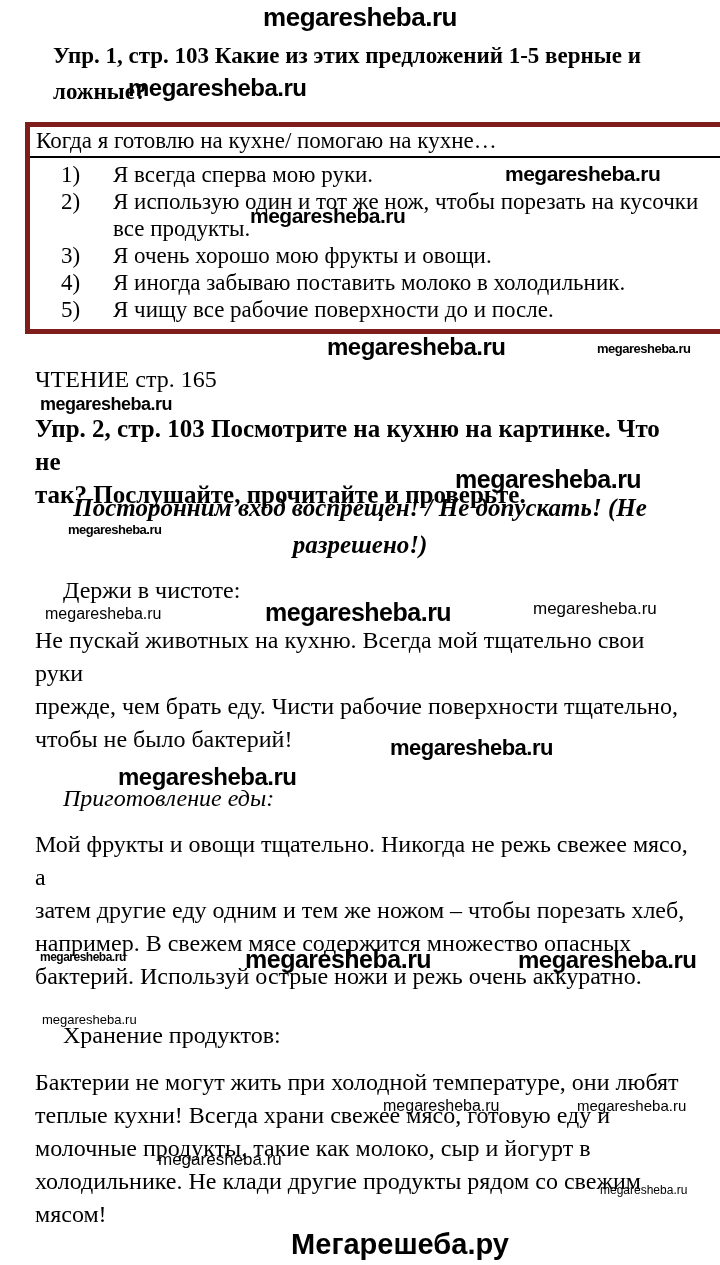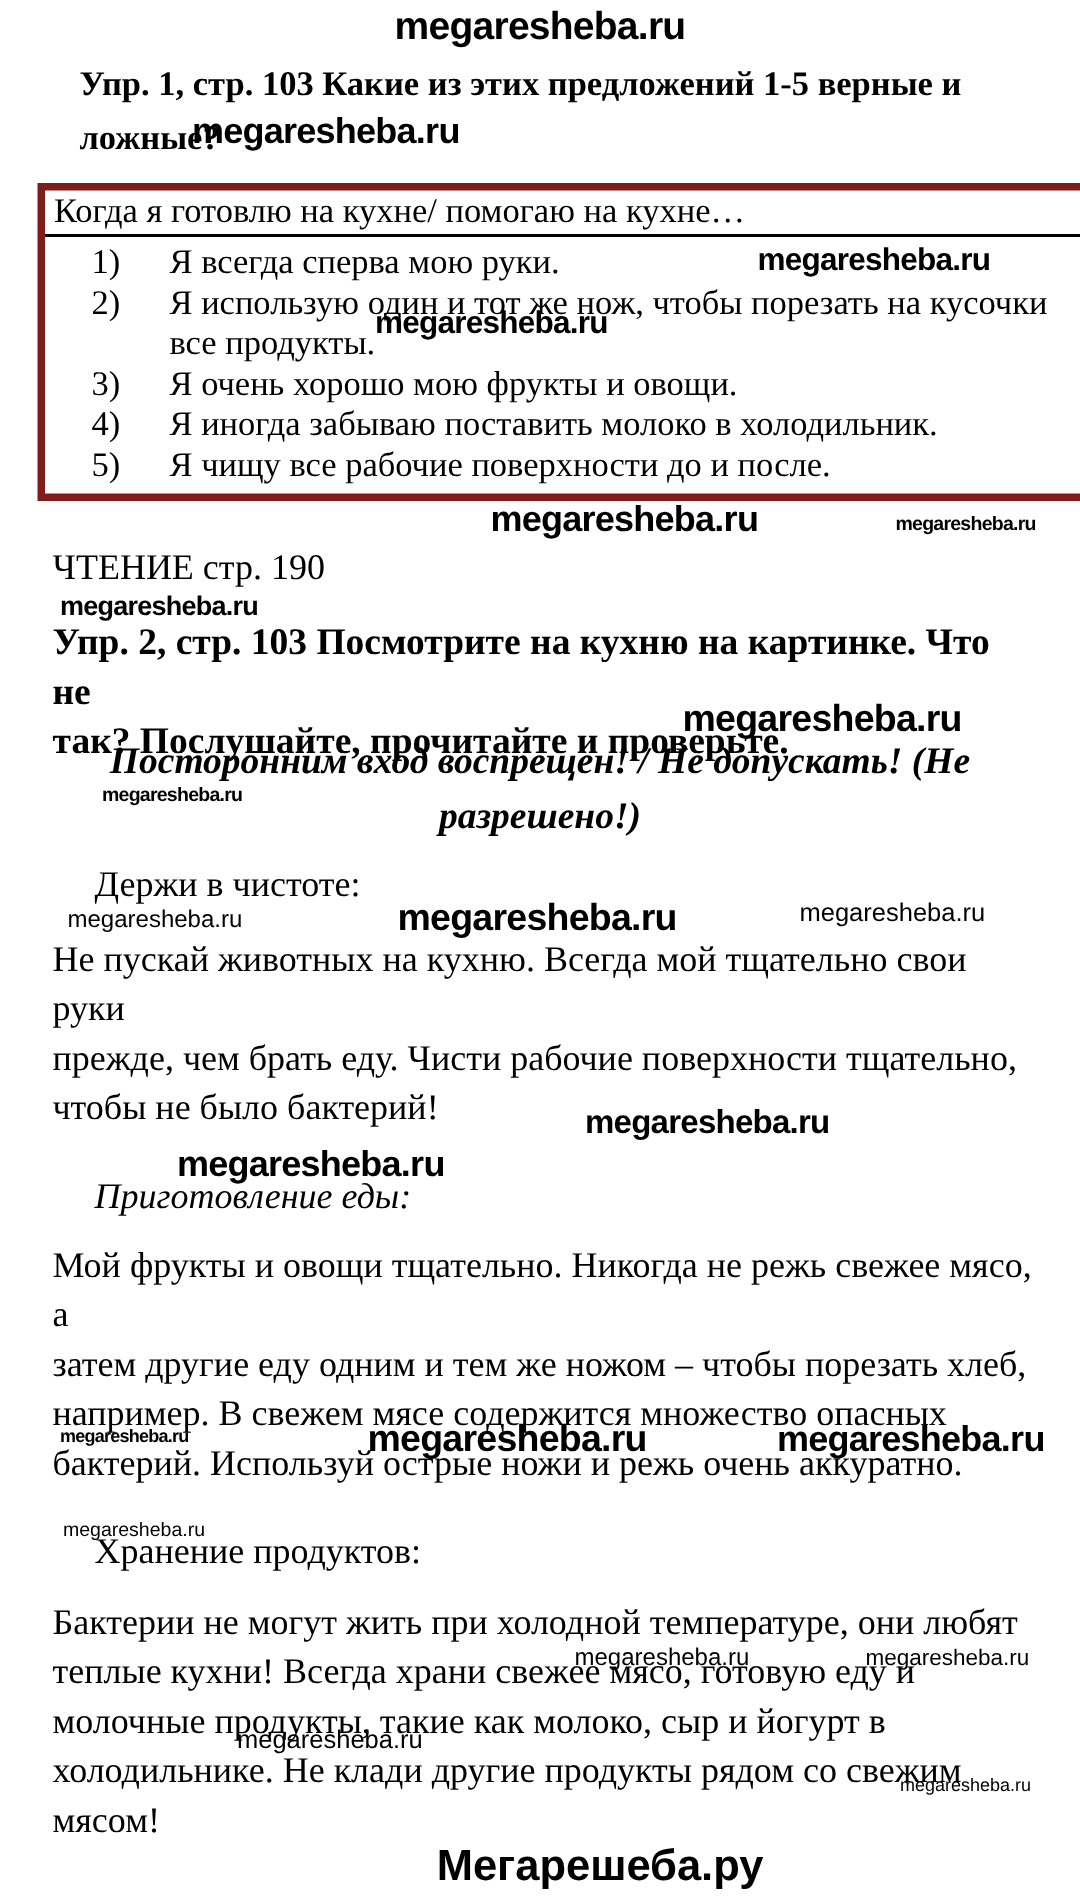--- a/index.html
+++ b/index.html
@@ -115,21 +115,21 @@
         <span class="rule-num">4)</span>
         <span class="rule-text pre">Я иногда забываю поставить молоко в холодильник.</span>
       </div>
       <div class="rule-item">
         <span class="rule-num">5)</span>
         <span class="rule-text pre">Я чищу все рабочие поверхности до и после.</span>
       </div>
     </div>
   </div>
 
-  <div class="chtenie">ЧТЕНИЕ стр. 190</div>
+  <div class="chtenie">ЧТЕНИЕ стр. 165</div>
 
   <div class="ex2-title pre">Упр. 2, стр. 103 Посмотрите на кухню на картинке. Что не
 так? Послушайте, прочитайте и проверьте.</div>
 
   <div class="sign-heading pre">Посторонним вход воспрещен! / Не допускать! (Не
 разрешено!)</div>
 
   <div class="sec-heading h1">Держи в чистоте:</div>
   <div class="para p1 pre">Не пускай животных на кухню. Всегда мой тщательно свои руки
 прежде, чем брать еду. Чисти рабочие поверхности тщательно,

